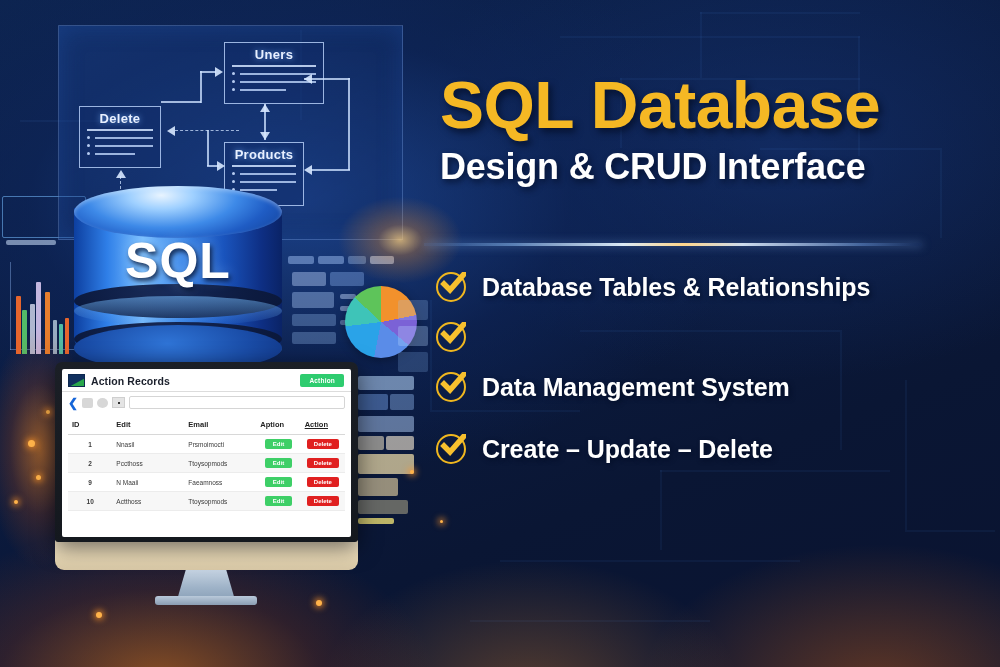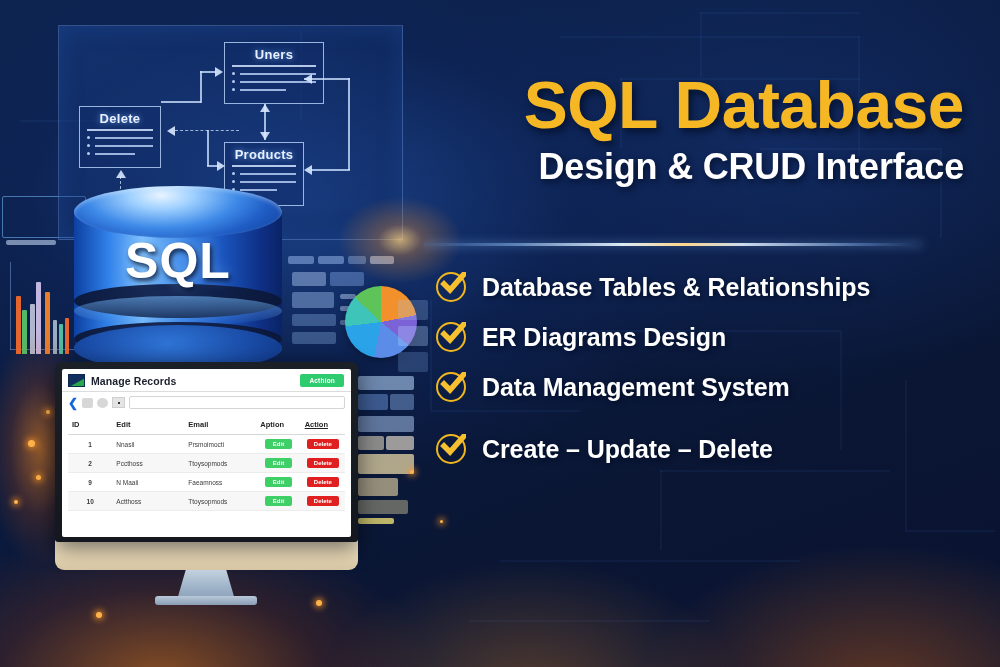--- a/index.html
+++ b/index.html
@@ -167,21 +167,21 @@
   th.c-name, td.c-name { width:26%; }
   th.c-email, td.c-email { width:26%; }
   th.c-opt, td.c-opt { width:16%; text-align:center; }
   th.c-act, td.c-act { width:16%; text-align:center;text-decoration:underline; }
   .b-edit { display:inline-block; background:#3ecf67; color:#fff; font-size:6px; font-weight:700;
             padding:2px 8px; border-radius:2px; }
   .b-del  { display:inline-block; background:#e02020; color:#fff; font-size:6px; font-weight:700;
             padding:2px 7px; border-radius:2px; }
 
   
-  #content { position:absolute; left:424px; top:72px; width:540px;text-align:right; }
+  #content { position:absolute; left:440px; top:72px; width:540px; }
   #title-main {
     font-size:66px; font-weight:800; color:#f5b824; line-height:1;
     letter-spacing:-.5px; text-shadow: 3px 4px 7px rgba(3,12,36,.75);
     font-family:"Liberation Sans", sans-serif;
   }
   #title-sub {
     font-size:36px; font-weight:700; color:#ffffff; line-height:1.15; margin-top:8px;
     letter-spacing:-.2px; text-shadow: 2px 3px 6px rgba(3,12,36,.75);
   }
   #divider {
@@ -400,21 +400,21 @@
 
   <div id="monitor">
     <div class="mon-neck"></div>
     <div class="mon-foot"></div>
     <div class="mon-chin"></div>
     <div class="mon-bezel">
       <div class="screen">
 
         <div class="app-head">
           <span class="app-logo"></span>
-          <span class="app-title">Manage Records</span>
+          <span class="app-title">Action Records</span>
           <button class="btn-action">Acthion</button>
         </div>
 
         <div class="toolbar">
           <span class="tb-chevron">❮</span>
           <span class="tb-dot"></span>
           <span class="tb-dot circle"></span>
           <span class="tb-box"></span>
           <input class="tb-input" type="text" placeholder="" style="">
         </div>
@@ -481,21 +481,20 @@
     <span class="feat-label">Database Tables &amp; Relationships</span>
   </div>
 
   <div class="feat" style="left:436px;top:322px;">
     <span class="chk">
       <span class="ring"></span>
       <svg class="tick" viewBox="0 0 26 24">
         <path d="M4 12 L10 18 L24 2" fill="none" stroke="#f7c02e" stroke-width="5.5" stroke-linecap="square" stroke-linejoin="miter"></path>
       </svg>
     </span>
-    <span class="feat-label">ER Diagrams Design</span>
   </div>
 
   <div class="feat" style="left:436px;top:372px;">
     <span class="chk">
       <span class="ring"></span>
       <svg class="tick" viewBox="0 0 26 24">
         <path d="M4 12 L10 18 L24 2" fill="none" stroke="#f7c02e" stroke-width="5.5" stroke-linecap="square" stroke-linejoin="miter"></path>
       </svg>
     </span>
     <span class="feat-label">Data Management System</span>

